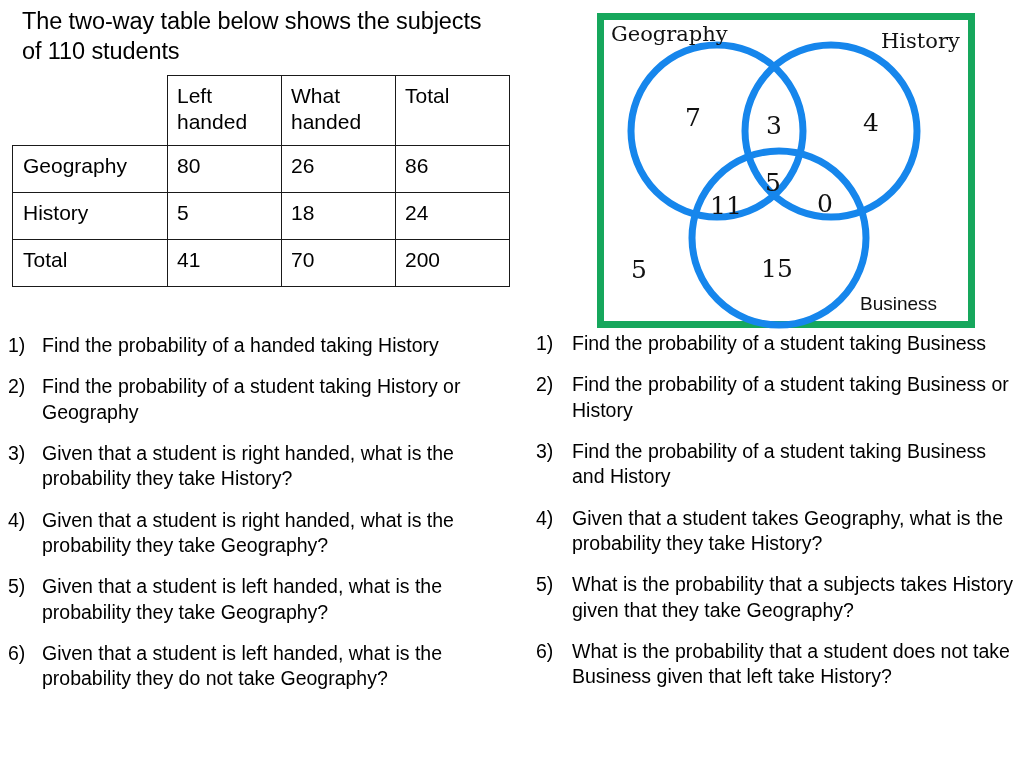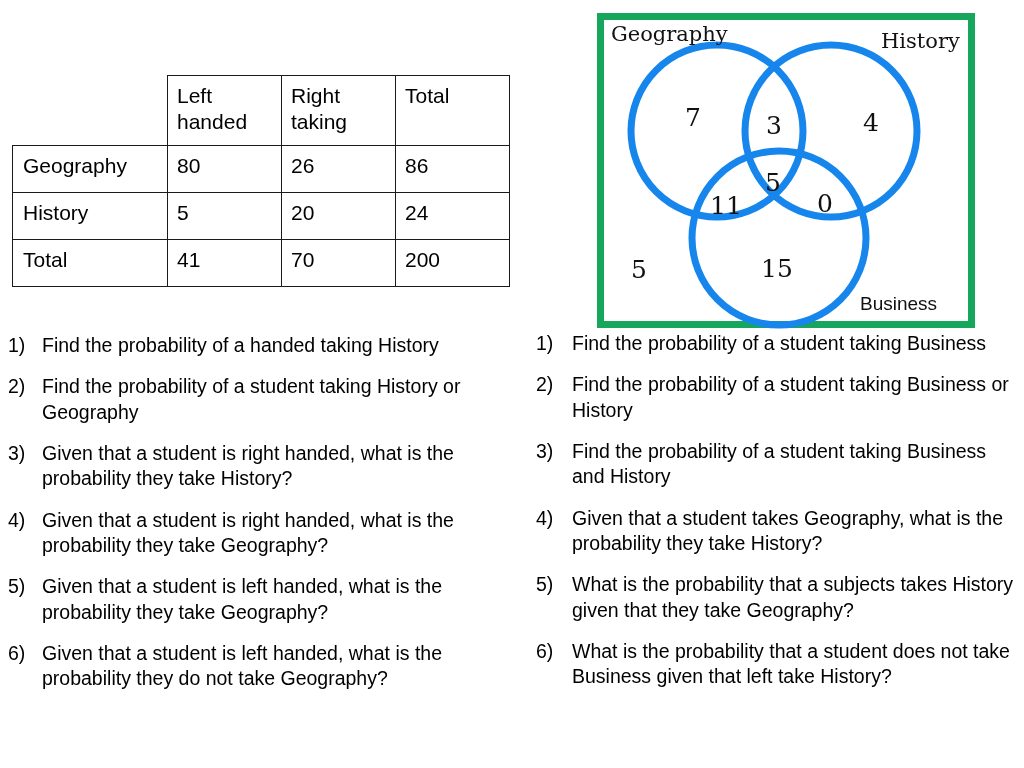--- a/index.html
+++ b/index.html
@@ -157,47 +157,48 @@
     fill: #111111;
   }
 </style>
 </head>
 <body>
 
 <div class="slide">
 
   <div id="left-pane">
 
+    <div id="intro-heading">The two-way table below shows the subjects of 110 students</div>
 
     <table id="two-way-table">
       <colgroup>
         <col class="c-label">
         <col class="c-data">
         <col class="c-data">
         <col class="c-data">
       </colgroup>
       <thead>
         <tr class="header-row">
           <th class="corner-cell"></th>
           <th>Left handed</th>
-          <th>Right taking</th>
+          <th>What handed</th>
           <th>Total</th>
         </tr>
       </thead>
       <tbody>
         <tr>
           <td class="row-head">Geography</td>
           <td>80</td>
           <td>26</td>
           <td>86</td>
         </tr>
         <tr>
           <td class="row-head">History</td>
           <td>5</td>
-          <td>20</td>
+          <td>18</td>
           <td>24</td>
         </tr>
         <tr>
           <td class="row-head">Total</td>
           <td>41</td>
           <td>70</td>
           <td>200</td>
         </tr>
       </tbody>
     </table>

